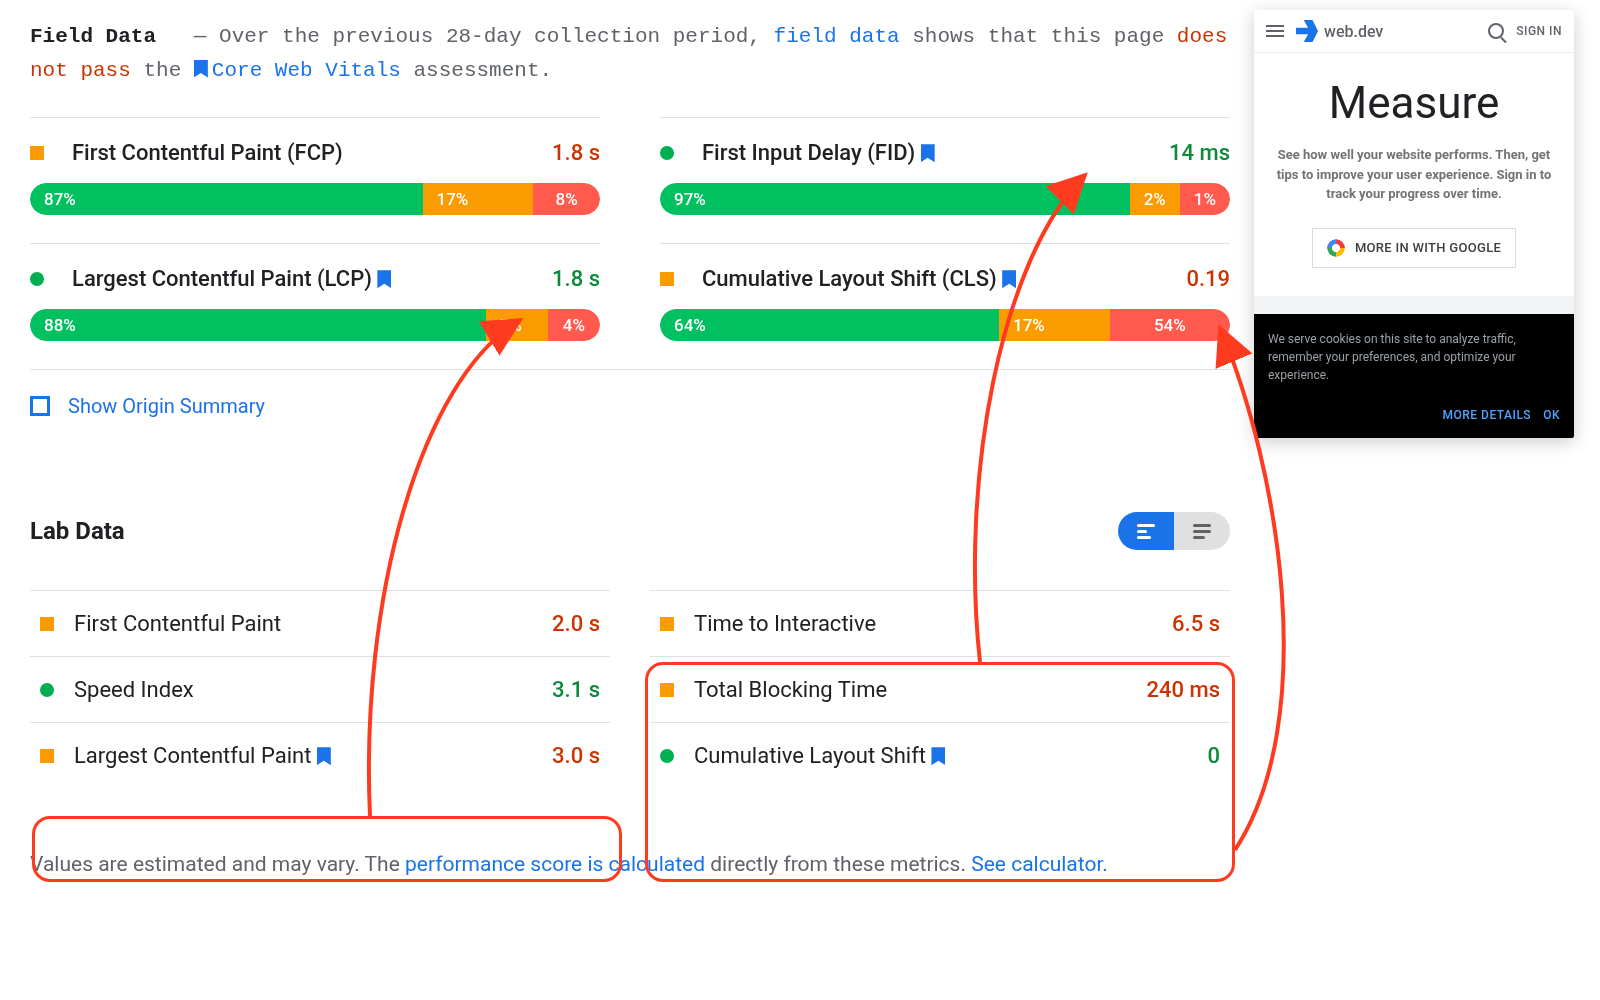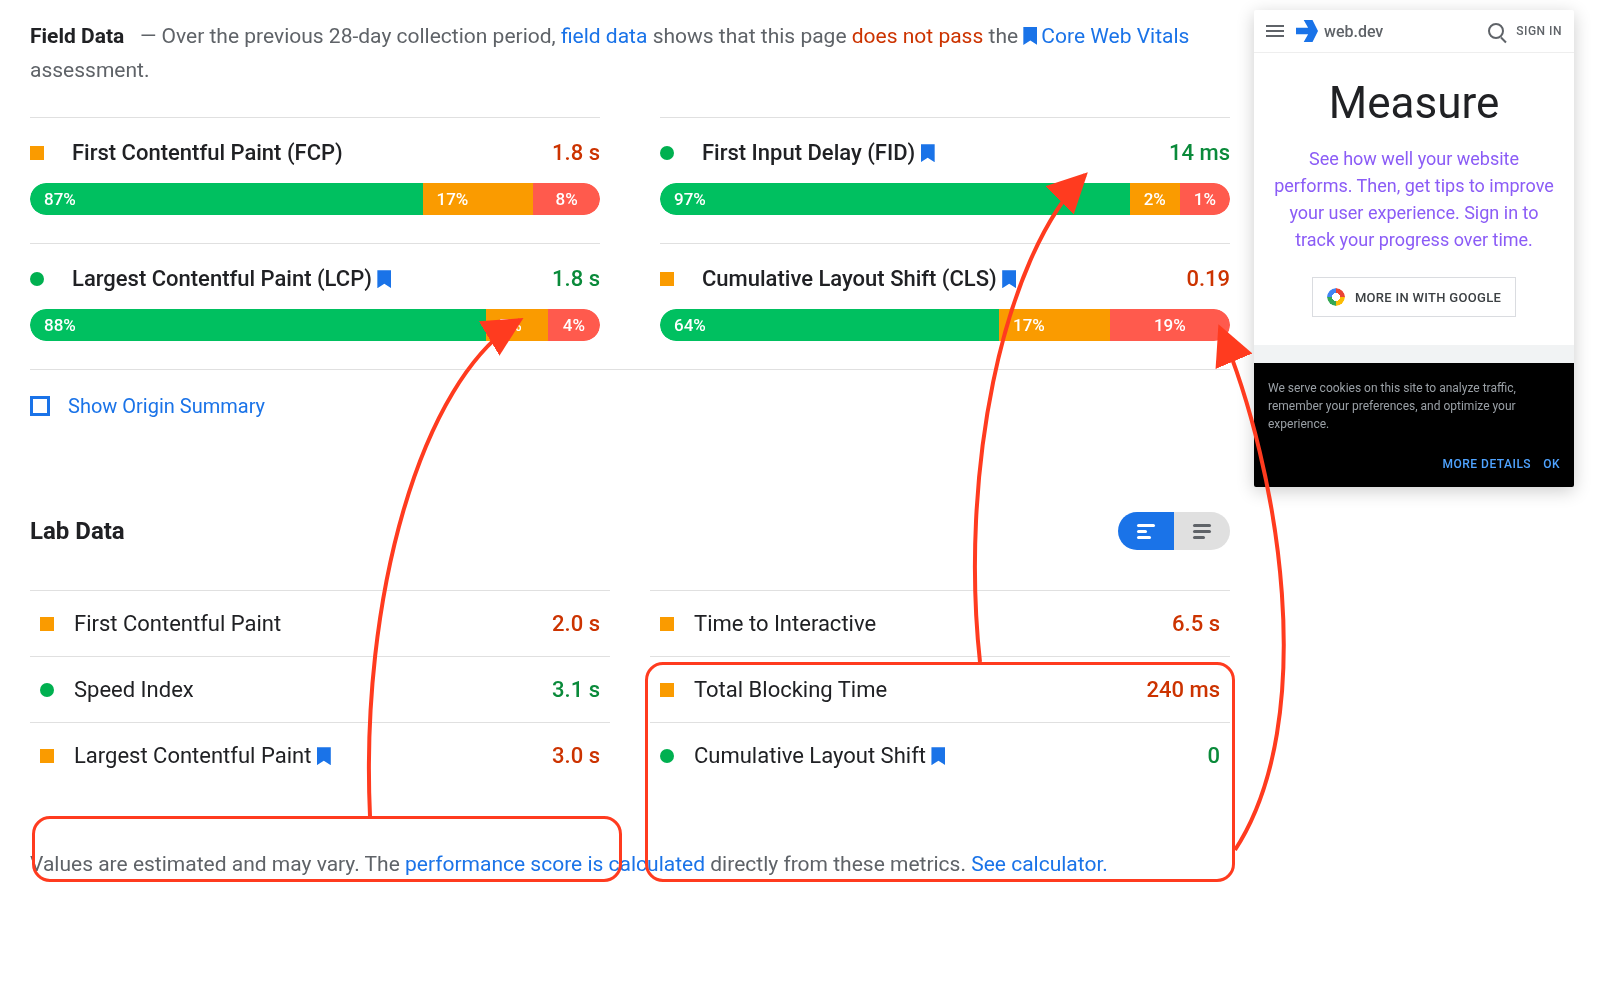--- a/index.html
+++ b/index.html
@@ -16,20 +16,21 @@
     position: absolute;
     left: 30px;
     top: 20px;
     width: 1200px;
   }
   .intro {
     font-size: 21px;
     line-height: 1.6;
     color: #5f6368;
     margin-bottom: 30px;
+    font-family: Liberation Mono, monospace;
   }
   .intro .title {
     font-weight: 700;
     color: #202124;
   }
   .intro .link { color: #1a73e8; }
   .intro .fail { color: #cc3300; font-weight: 400; }
   .bookmark-blue {
     display: inline-block;
     width: 14px; height: 18px;
@@ -180,21 +181,21 @@
   }
   .phone-head .spacer { flex: 1; }
   .mag {
     width: 16px; height: 16px; border: 2px solid #5f6368; border-radius: 50%;
     position: relative;
   }
   .mag::after { content:""; position:absolute; width:7px; height:2px; background:#5f6368; bottom:-4px; right:-5px; transform:rotate(45deg);}
   .sign-in { font-size: 12px; font-weight: 500; color: #5f6368; letter-spacing: 0.5px;}
   .phone-body { padding: 24px 16px 28px; text-align: center; }
   .phone-body h1 { font-size: 44px; font-weight: 400; margin-bottom: 16px; }
-  .phone-body p { font-size: 18px; color: #8b5cf6; line-height: 1.5; }
+  .phone-body p { font-size: 13px; color: #737373; line-height: 1.5; font-weight: bold; }
   .google-btn {
     margin: 24px auto 0;
     display: inline-flex;
     align-items: center;
     gap: 10px;
     border: 1px solid #dadce0;
     padding: 10px 14px;
     font-size: 13px;
     font-weight: 500;
     color: #3c4043;
@@ -288,21 +289,21 @@
       </div>
       <div class="metric">
     <div class="metric-head">
       <span class="dot square orange"></span>
       <span class="metric-name">Cumulative Layout Shift (CLS) <span class="bookmark-blue"></span></span>
       <span class="metric-value red">0.19</span>
     </div>
     <div class="bar">
       <div class="seg g" style="flex:64">64%</div>
       <div class="seg o" style="flex:17">17%</div>
-      <div class="seg r" style="flex:19">19%</div>
+      <div class="seg r" style="flex:19">54%</div>
     </div>
       </div>
     </div>
 
   <div class="show-origin">
     <div class="checkbox"></div>
     <span>Show Origin Summary</span>
   </div>
 
   <div class="lab-header">

